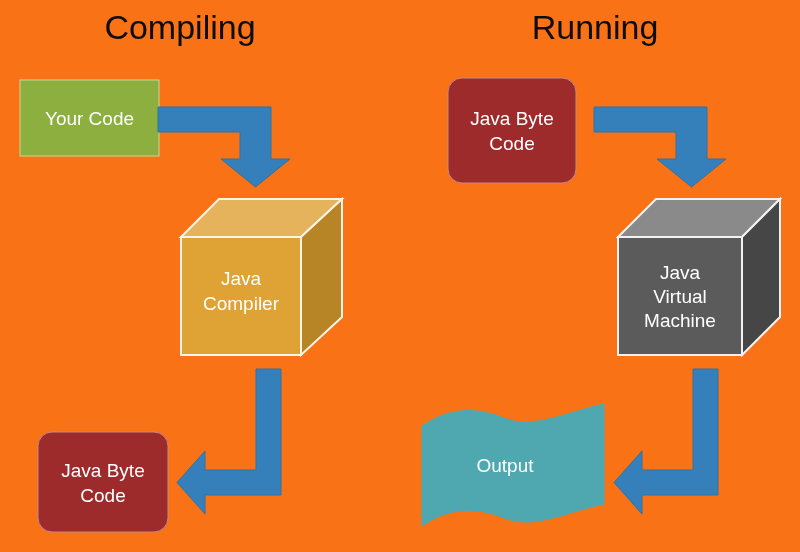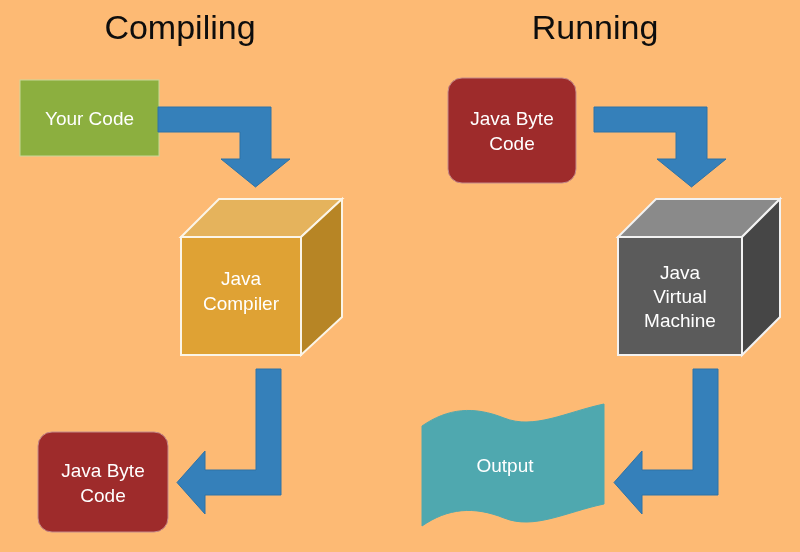--- a/index.html
+++ b/index.html
@@ -10,21 +10,21 @@
   body {
     width: 800px;
     height: 552px;
     font-family: "Liberation Sans", sans-serif;
     overflow: hidden;
   }
   #diagram-root {
     position: relative;
     width: 800px;
     height: 552px;
-    background: #fdba74;
+    background: #f97316;
   }
   svg.diagram {
     display: block;
     width: 800px;
     height: 552px;
   }
   .col-title {
     font-family: "Liberation Sans", sans-serif;
     font-size: 34px;
     fill: #0d0d0d;

